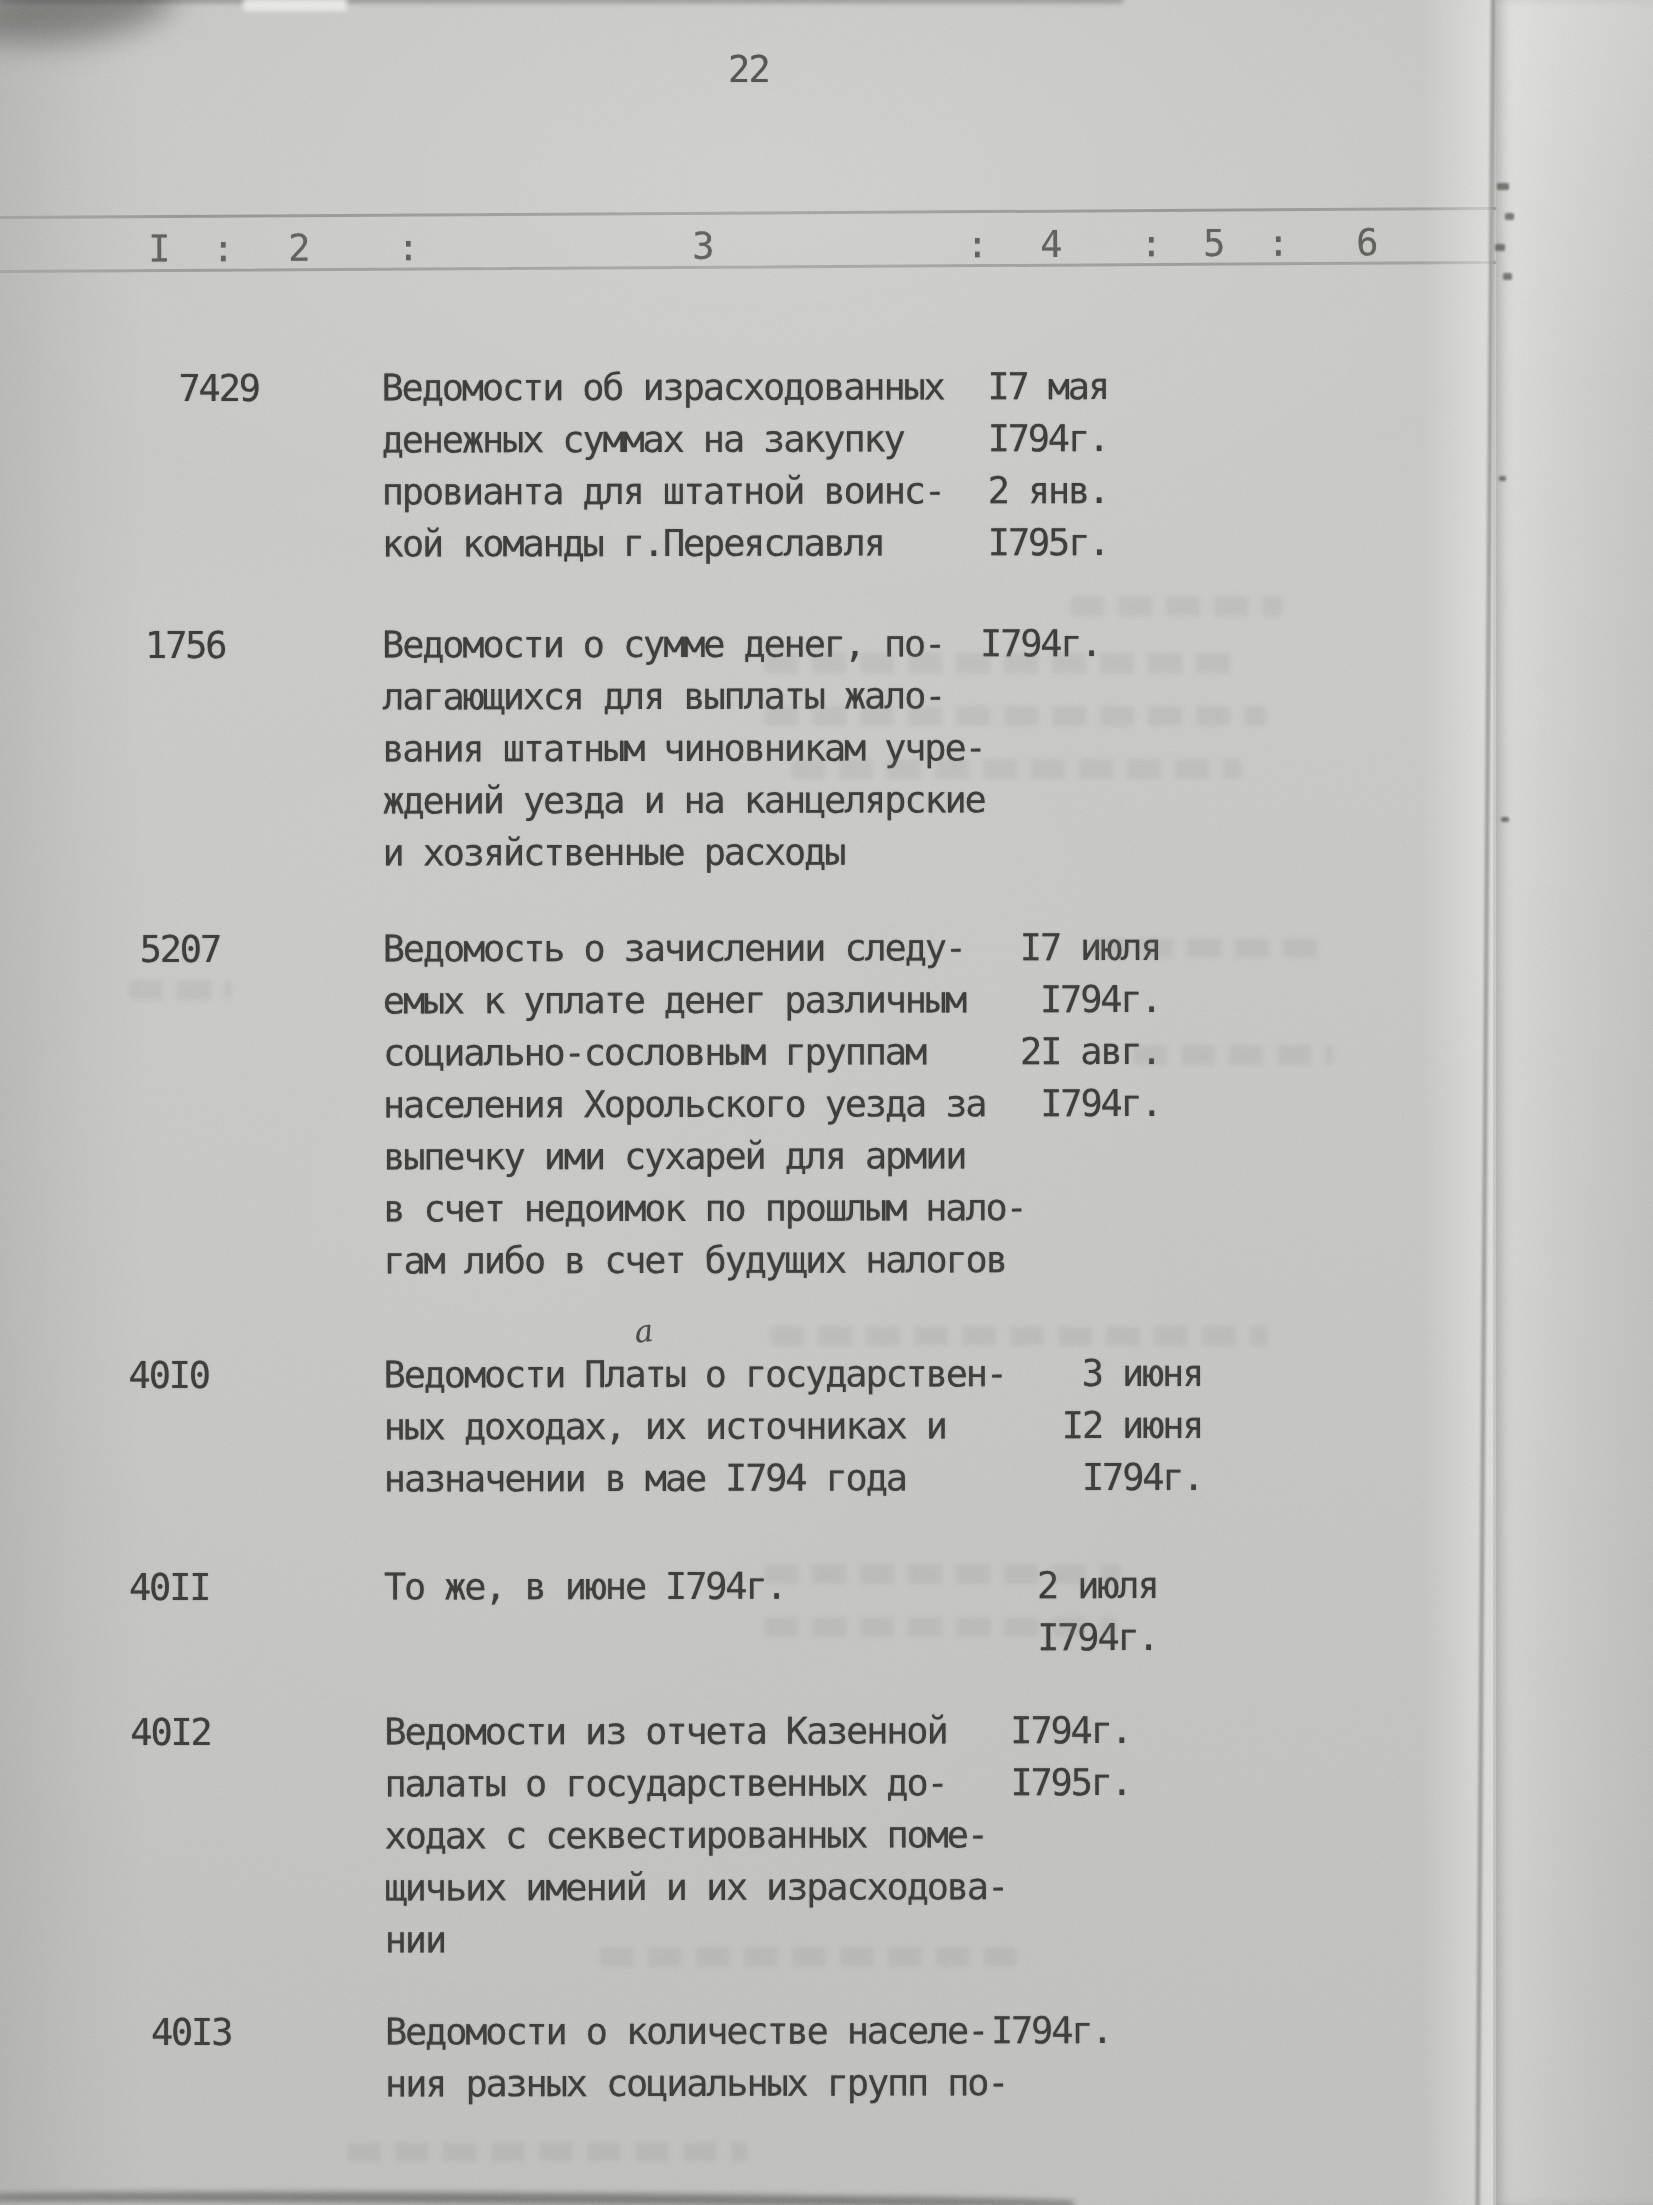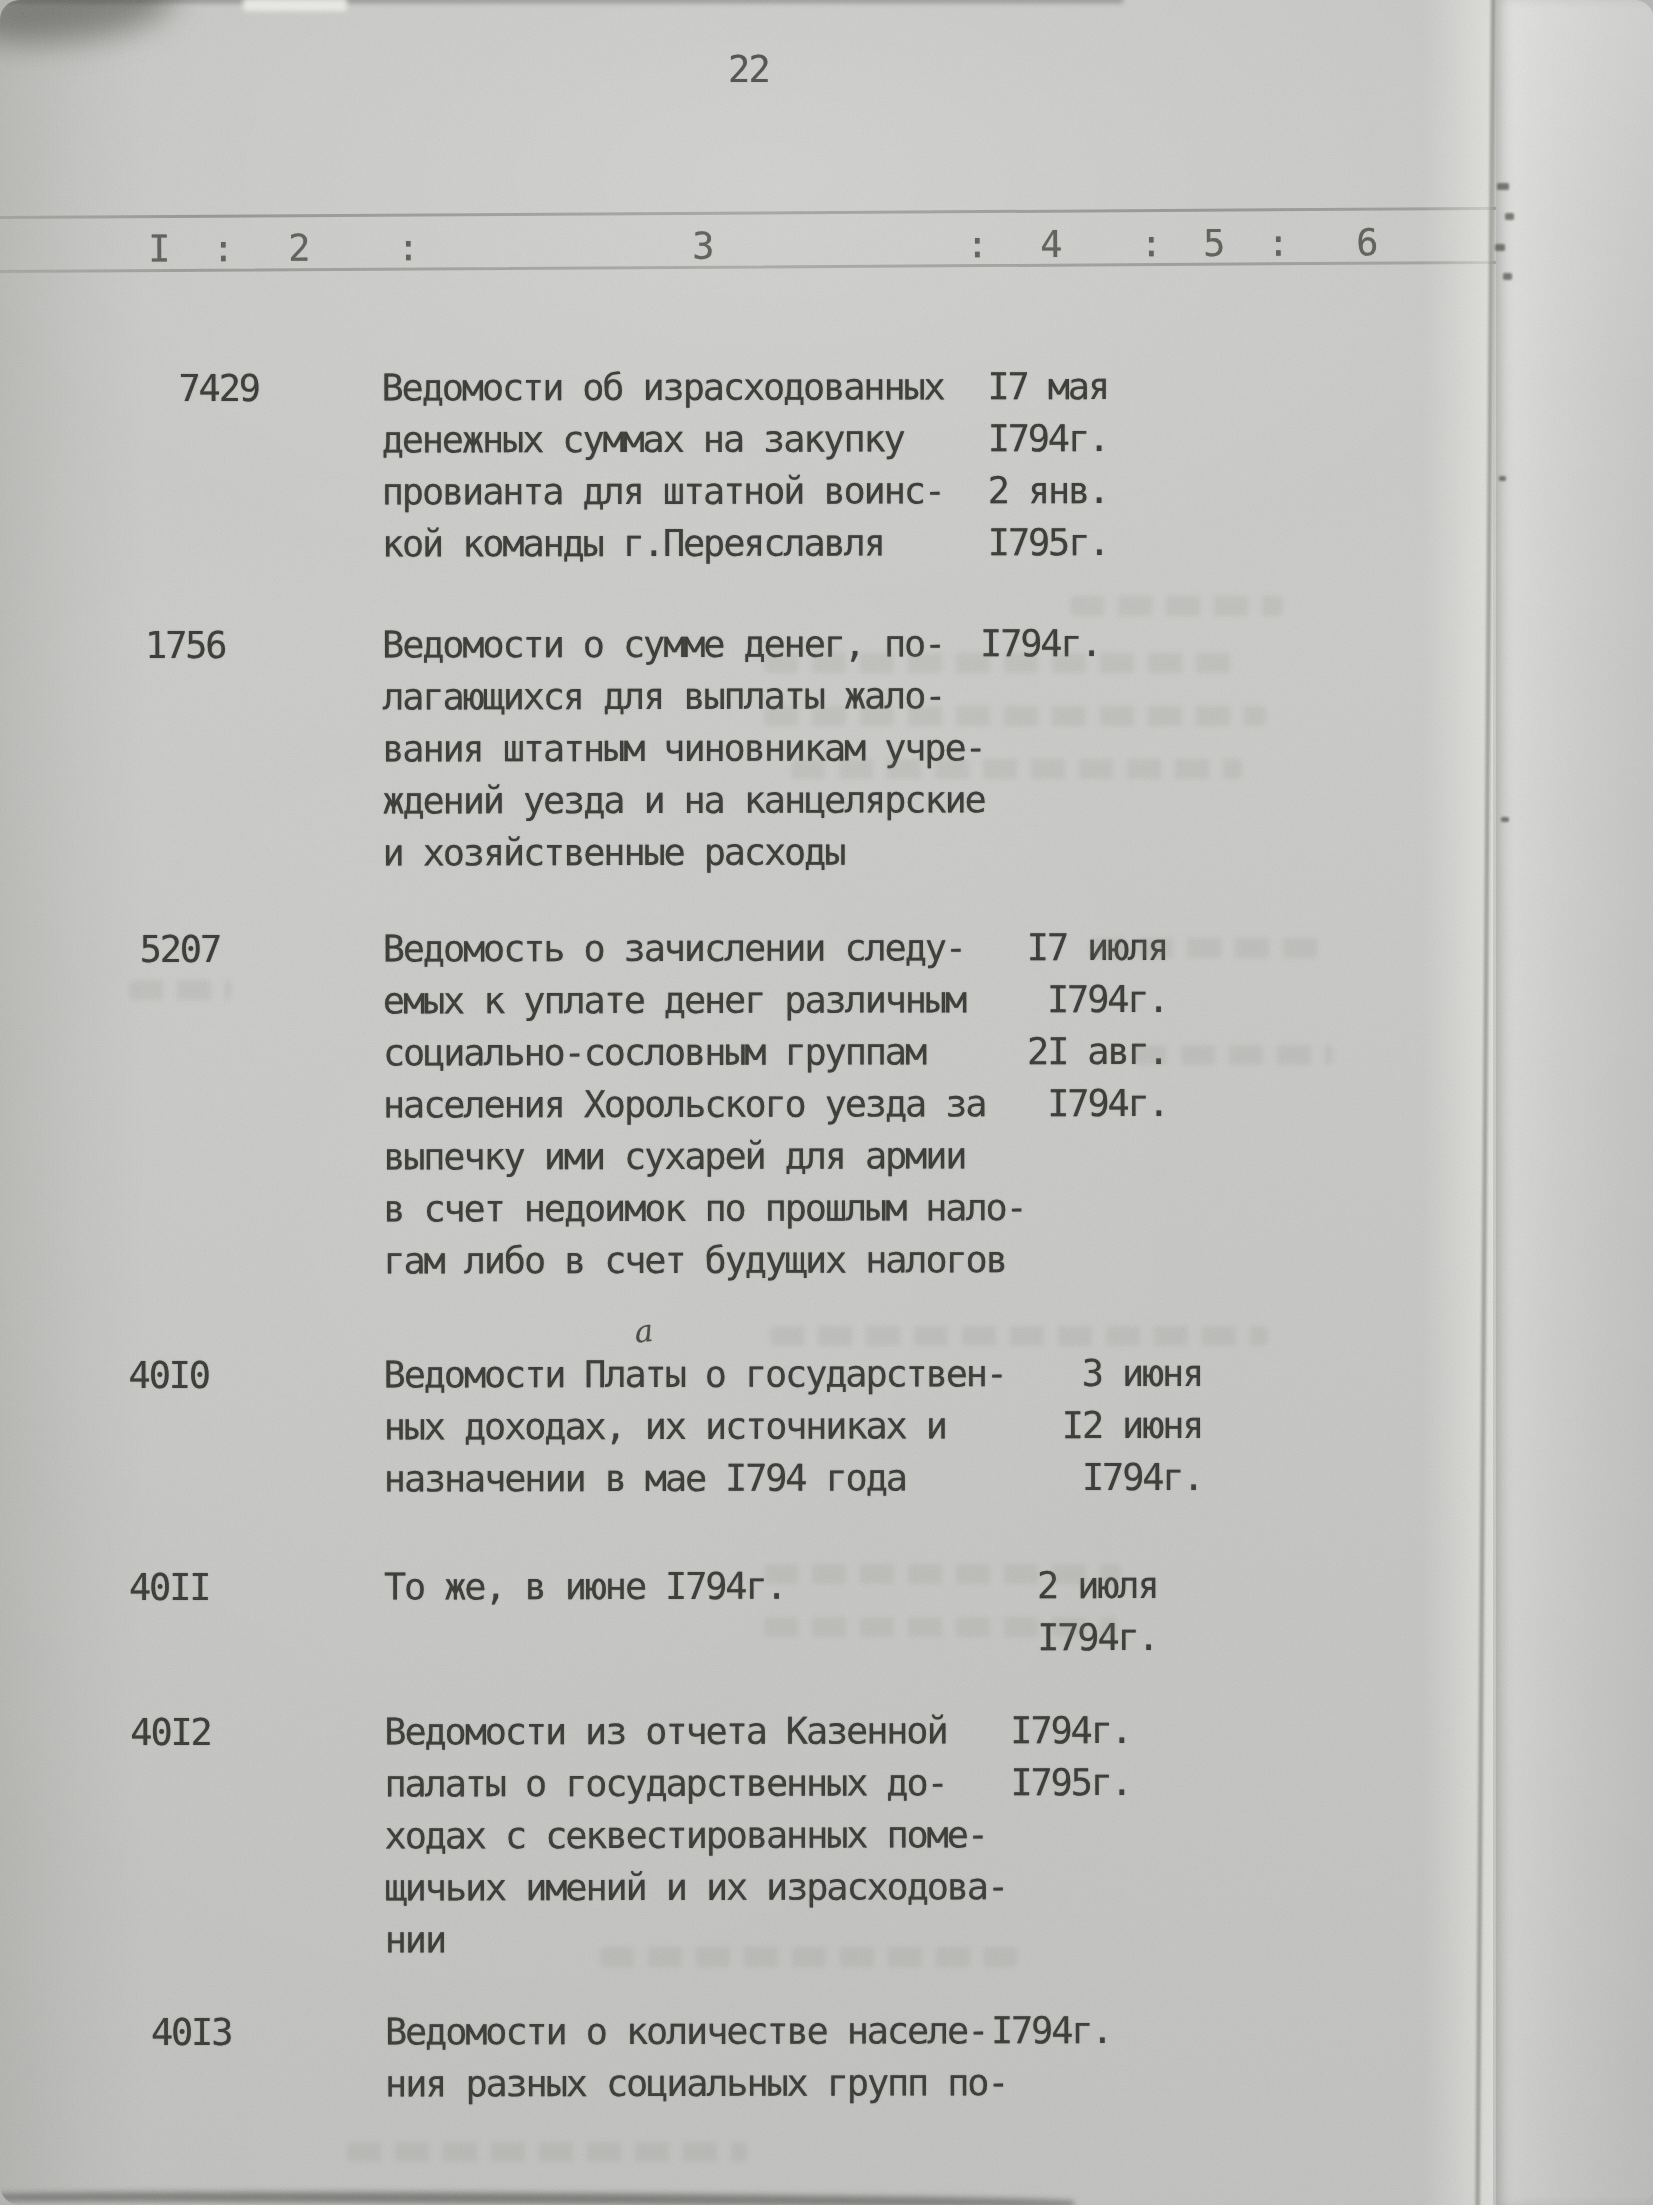--- a/index.html
+++ b/index.html
@@ -8,21 +8,20 @@
     background:#b4b4b2;
     font-family:"DejaVu Sans Mono", monospace;
   }
   .sheet{
     position:absolute;inset:0;overflow:hidden;
     background:
       radial-gradient(1276px 681px at 46% 8%, rgba(255,255,255,.17), rgba(255,255,255,0) 65%),
       radial-gradient(1106px 1276px at 30% 55%, rgba(255,255,255,.06), rgba(255,255,255,0) 70%),
       linear-gradient(90deg, rgba(92,92,86,.15) 0px, rgba(92,92,86,.05) 81px, rgba(92,92,86,0) 145px),
       linear-gradient(180deg,#c7c7c5 0%,#cacac8 28%,#c6c6c4 60%,#c1c1bf 100%);
-    border-radius: 20px;
   }
   
   .edge-glow{position:absolute;left:1423px;top:0;width:70px;height:100%;
     background:linear-gradient(90deg,rgba(240,240,236,0),rgba(242,242,238,.55));}
   .edge-line{position:absolute;left:1491px;top:-5.1px;width:4.3px;height:2215px;
     background:rgba(112,112,106,.65);filter:blur(1.4px);
     transform:rotate(.4deg);transform-origin:top center;}
   .next-page{position:absolute;left:1496px;top:0;width:158px;height:100%;
     background:
       linear-gradient(180deg,rgba(255,255,255,.18) 0%,rgba(255,255,255,0) 18%,rgba(0,0,0,.03) 60%,rgba(0,0,0,.06) 100%),
@@ -126,21 +125,21 @@
         <div class="entry-num typed-line" style="left: 140px;">5207</div>
         <div class="entry-desc">
           <div class="typed-line">Ведомость о зачислении следу-</div>
           <div class="typed-line">емых к уплате денег различным</div>
           <div class="typed-line">социально-сословным группам</div>
           <div class="typed-line">населения Хорольского уезда за</div>
           <div class="typed-line">выпечку ими сухарей для армии</div>
           <div class="typed-line">в счет недоимок по прошлым нало-</div>
           <div class="typed-line">гам либо в счет будущих налогов</div>
         </div>
-        <div class="entry-dates" style="left: 980px; margin-left: 7px;">
+        <div class="entry-dates" style="left: 980px;">
           <div class="typed-line">I7 июля</div>
           <div class="typed-line">I794г.</div>
           <div class="typed-line">  2I авг.</div>
           <div class="typed-line"> I794г.</div>
         </div>
       </div>
       <div class="entry typed" style="top: 1349px;">
         <div class="entry-num typed-line" style="left: 128px;">40I0</div>
         <div class="entry-desc">
           <div class="typed-line">Ведомости Платы о государствен-</div>

